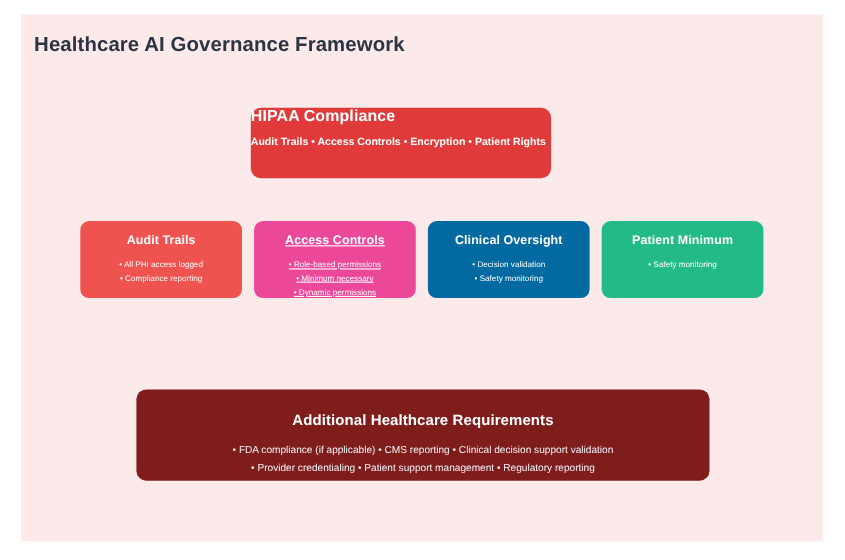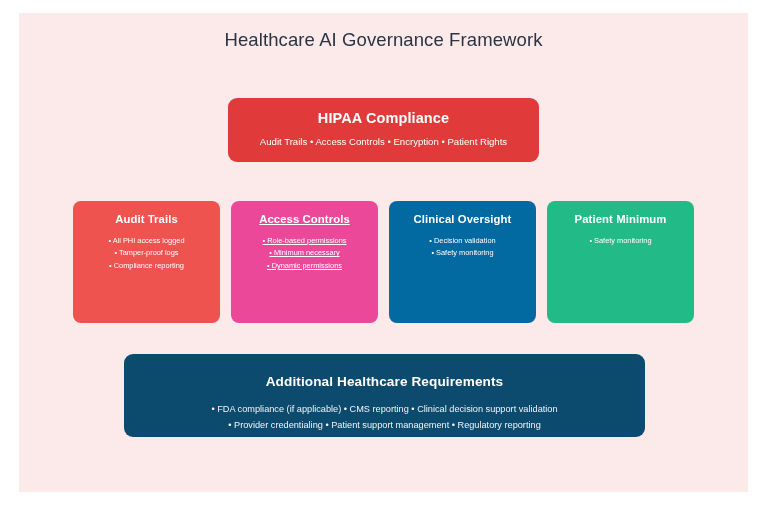--- a/index.html
+++ b/index.html
@@ -23,64 +23,61 @@
     width: 729px;
     height: 479px;
     background: #fce9ea;
     box-sizing: border-box;
     padding: 0;
   }
 
   
   .framework-title {
     position: absolute;
-    left: 0;
+    left: 12px;
     top: 16px;
     width: 729px;
-    text-align: center;
     font-size: 18.5px;
-    font-weight: normal;
+    font-weight: bold;
     color: #2b3442;
     letter-spacing: 0.1px;
   }
 
   
   .top-banner {
     position: absolute;
     left: 209px;
     top: 85px;
-    width: 311px;
+    width: 273px;
     height: 64px;
     background: #e03a3a;
     border-radius: 9px;
     box-sizing: border-box;
-    padding-top: 12px;
-    text-align: center;
     color: #ffffff;
   }
   .top-banner-title {
     font-size: 14.5px;
     font-weight: bold;
     line-height: 1.2;
     letter-spacing: 0.1px;
   }
   .top-banner-sub {
     margin-top: 9px;
     font-size: 9.6px;
-    font-weight: normal;
+    font-weight: bold;
     line-height: 1.2;
   }
 
   
   .pillars {
     position: absolute;
     left: 54px;
     top: 188px;
     width: 621px;
-    height: 122px;
+    height: 70px;
     display: flex;
     justify-content: space-between;
     align-items: stretch;
   }
   .pillar {
     width: 147px;
     border-radius: 8px;
     box-sizing: border-box;
     padding: 12px 6px 10px 6px;
     text-align: center;
@@ -141,21 +138,20 @@
     <div class="top-banner-title">HIPAA Compliance</div>
     <div class="top-banner-sub">Audit Trails • Access Controls • Encryption • Patient Rights</div>
   </div>
 
   <div class="pillars">
 
     <div class="pillar" style="background: rgb(239, 83, 80);">
       <div class="pillar-title">Audit Trails</div>
       <div class="pillar-items">
         <div class="pillar-item">• All PHI access logged</div>
-        <div class="pillar-item">• Tamper-proof logs</div>
         <div class="pillar-item">• Compliance reporting</div>
       </div>
     </div>
 
     <div class="pillar" style="background: #ec4899; text-decoration: underline;">
       <div class="pillar-title">Access Controls</div>
       <div class="pillar-items">
         <div class="pillar-item">• Role-based permissions</div>
         <div class="pillar-item">• Minimum necessary</div>
         <div class="pillar-item">• Dynamic permissions</div>
@@ -172,21 +168,21 @@
 
     <div class="pillar" style="background: rgb(34, 187, 136);">
       <div class="pillar-title">Patient Minimum</div>
       <div class="pillar-items">
         <div class="pillar-item">• Safety monitoring</div>
       </div>
     </div>
 
   </div>
 
-  <div class="extra-panel" style="background: #0c4a6e;">
+  <div class="extra-panel" style="background: #7f1d1d;">
     <div class="extra-title">Additional Healthcare Requirements</div>
     <div class="extra-lines">
       <div class="extra-line">• FDA compliance (if applicable) • CMS reporting • Clinical decision support validation</div>
       <div class="extra-line">• Provider credentialing • Patient support management • Regulatory reporting</div>
     </div>
   </div>
 
 </div>
 
 </body></html>

